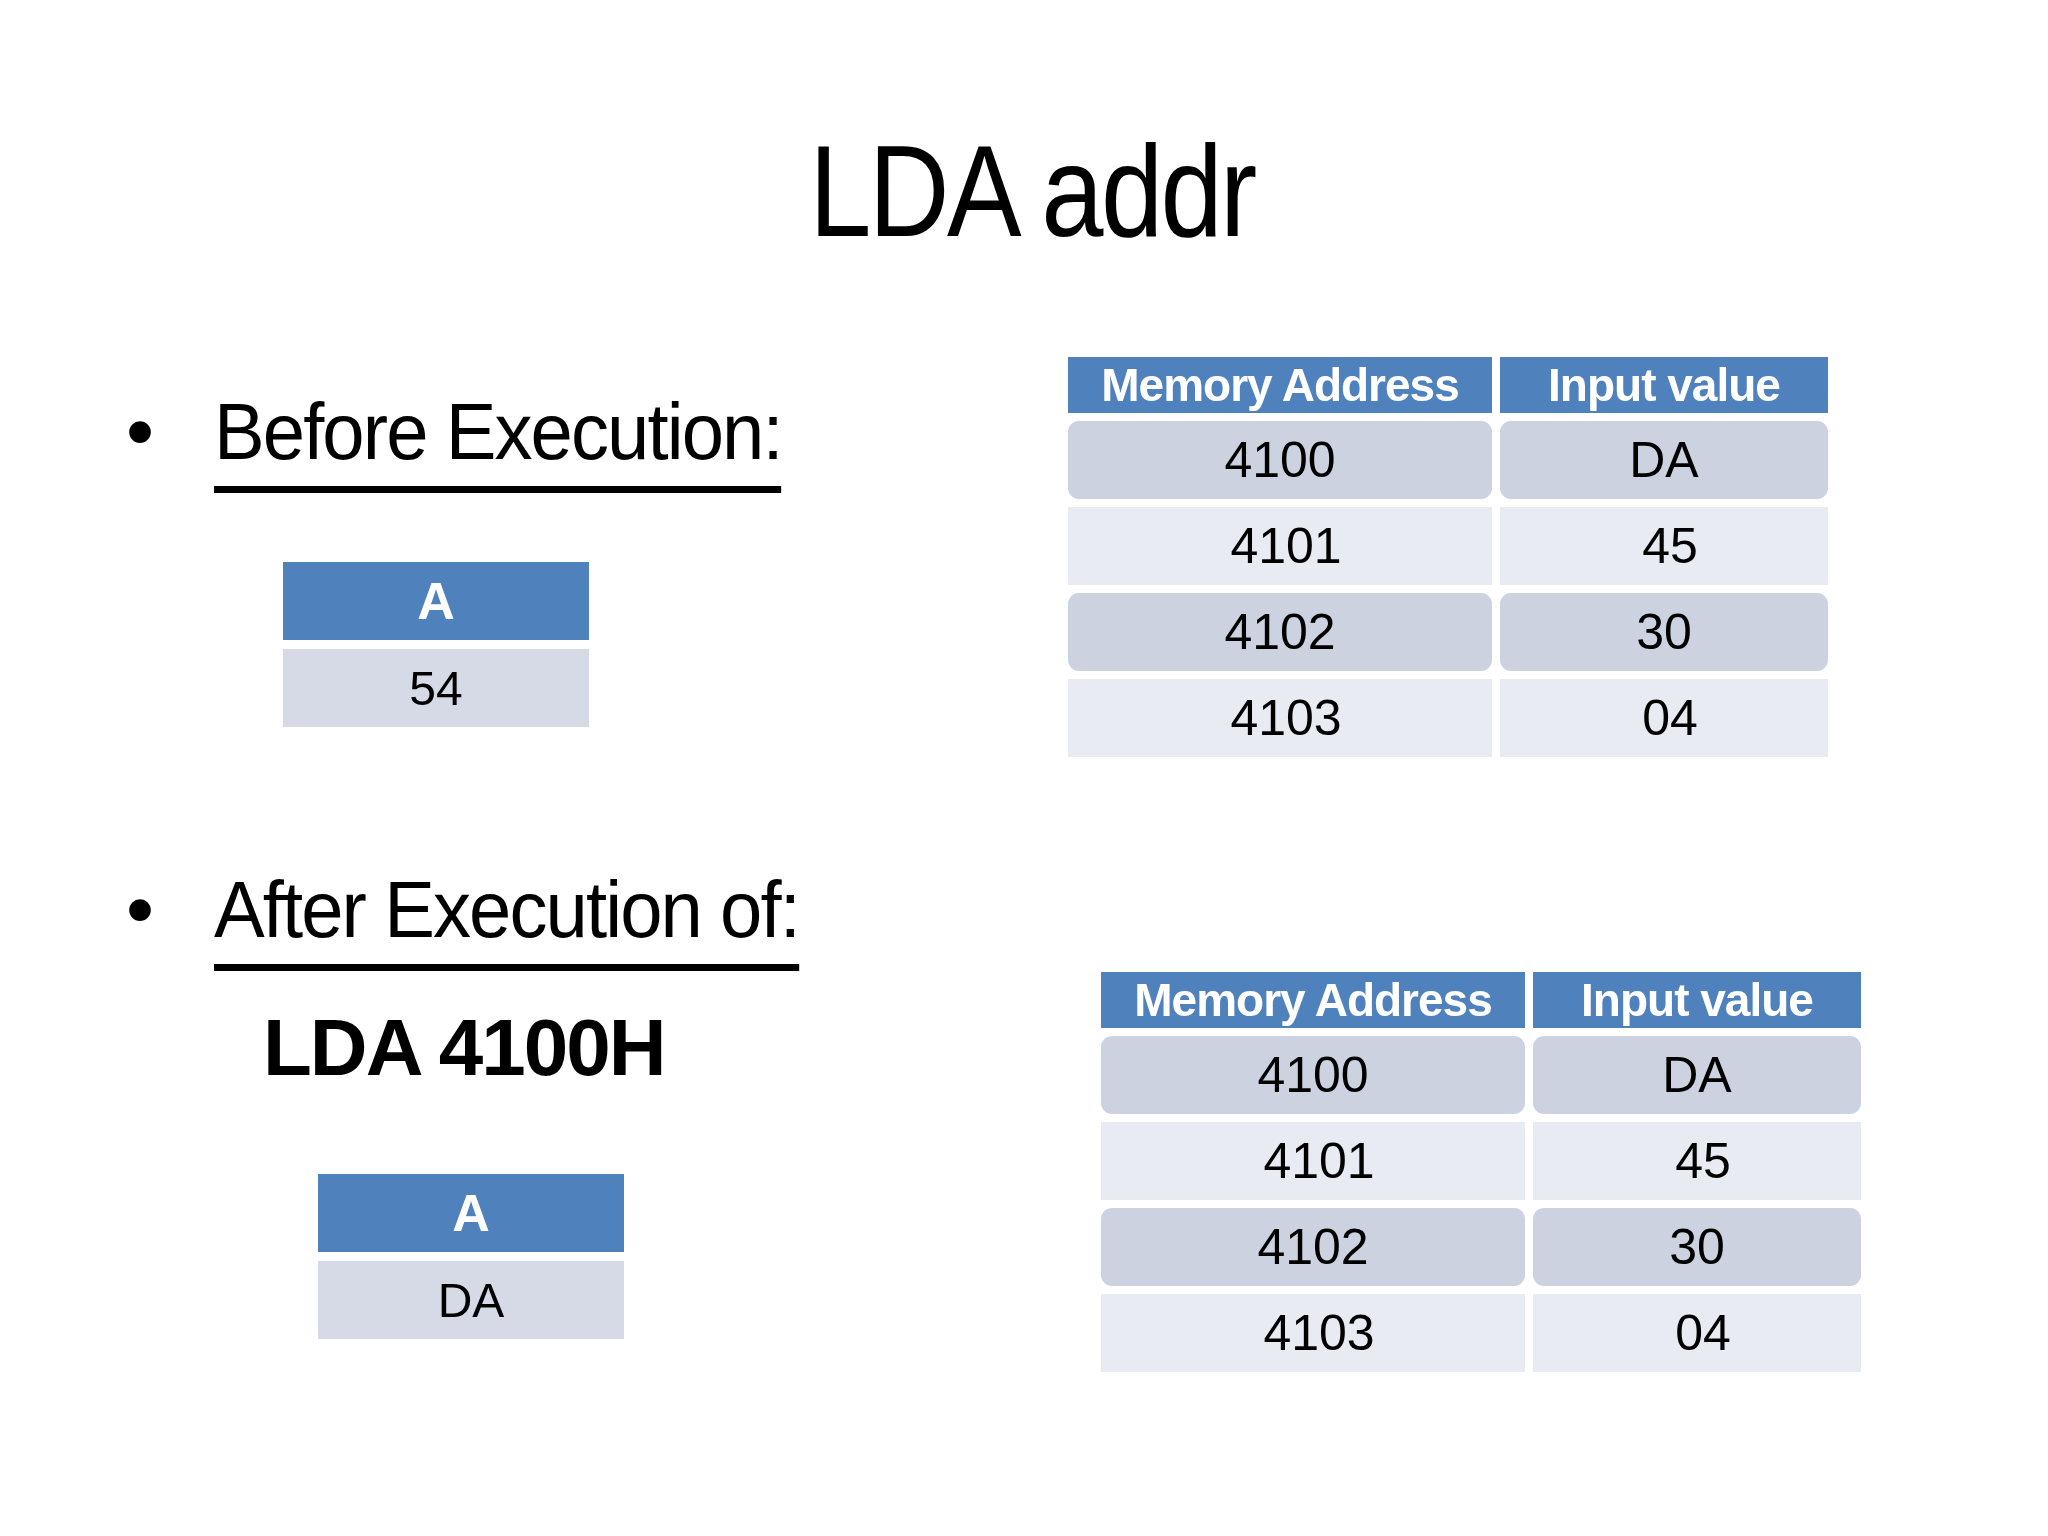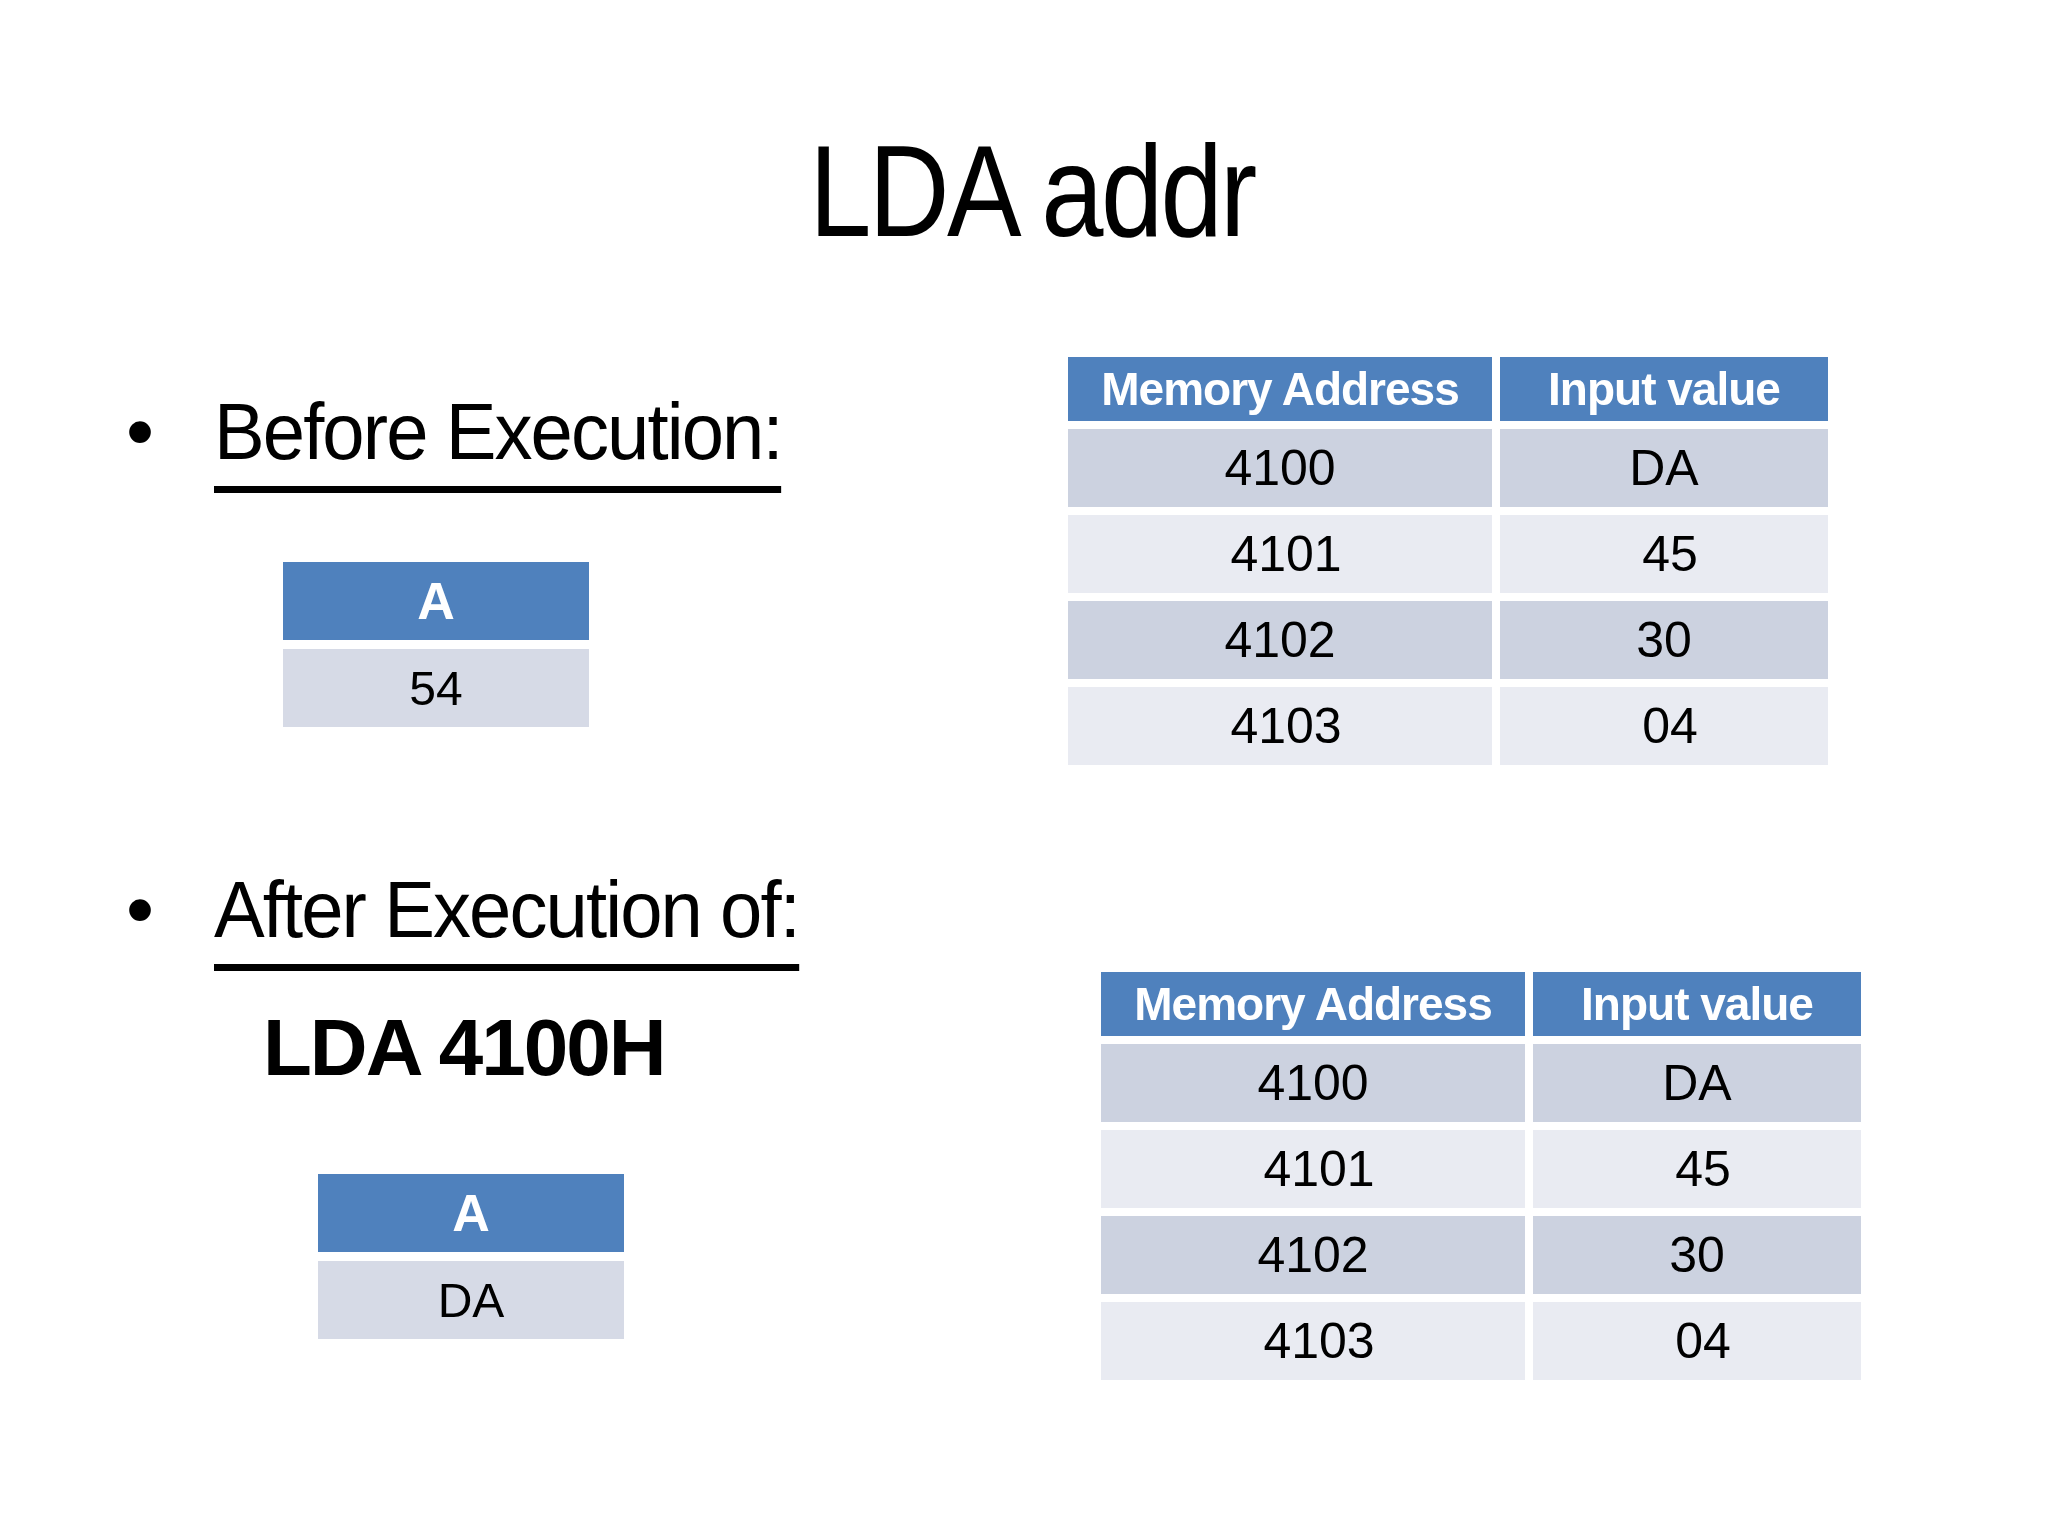--- a/index.html
+++ b/index.html
@@ -100,33 +100,33 @@
     width: 760px;
     display: grid;
     grid-template-columns: 424px 328px;
     column-gap: 8px;
     row-gap: 8px;
   }
   .memory-table.before { left: 1060px; top: 343px; }
   .memory-table.after  { left: 1093px; top: 958px; }
   .mcell { display: flex; align-items: center; justify-content: center; }
   .mhead {
-    height: 64px;
+    height: 56px;
     background: var(--table-header-blue, #4F81BD);
     color: var(--header-text, #ffffff);
     font-weight: bold;
     font-size: 46px;
     letter-spacing: -1px;
   }
   .mrow {
     height: 78px;
     font-size: 50px;
     color: var(--text-black, #000000);
   }
-  .band-dark  { background: var(--row-band-dark, #CCD2E0); }
+  .band-dark  { background: var(--row-band-dark, #CCD2E0); border-radius: 11px; }
   .band-light { background: var(--row-band-light, #E9EBF2); padding-left: 12px; }
 </style>
 </head>
 <body>
 
 <div class="slide">
 
   <div class="title">
     <span class="squeeze-c">LDA addr</span>
   </div>

